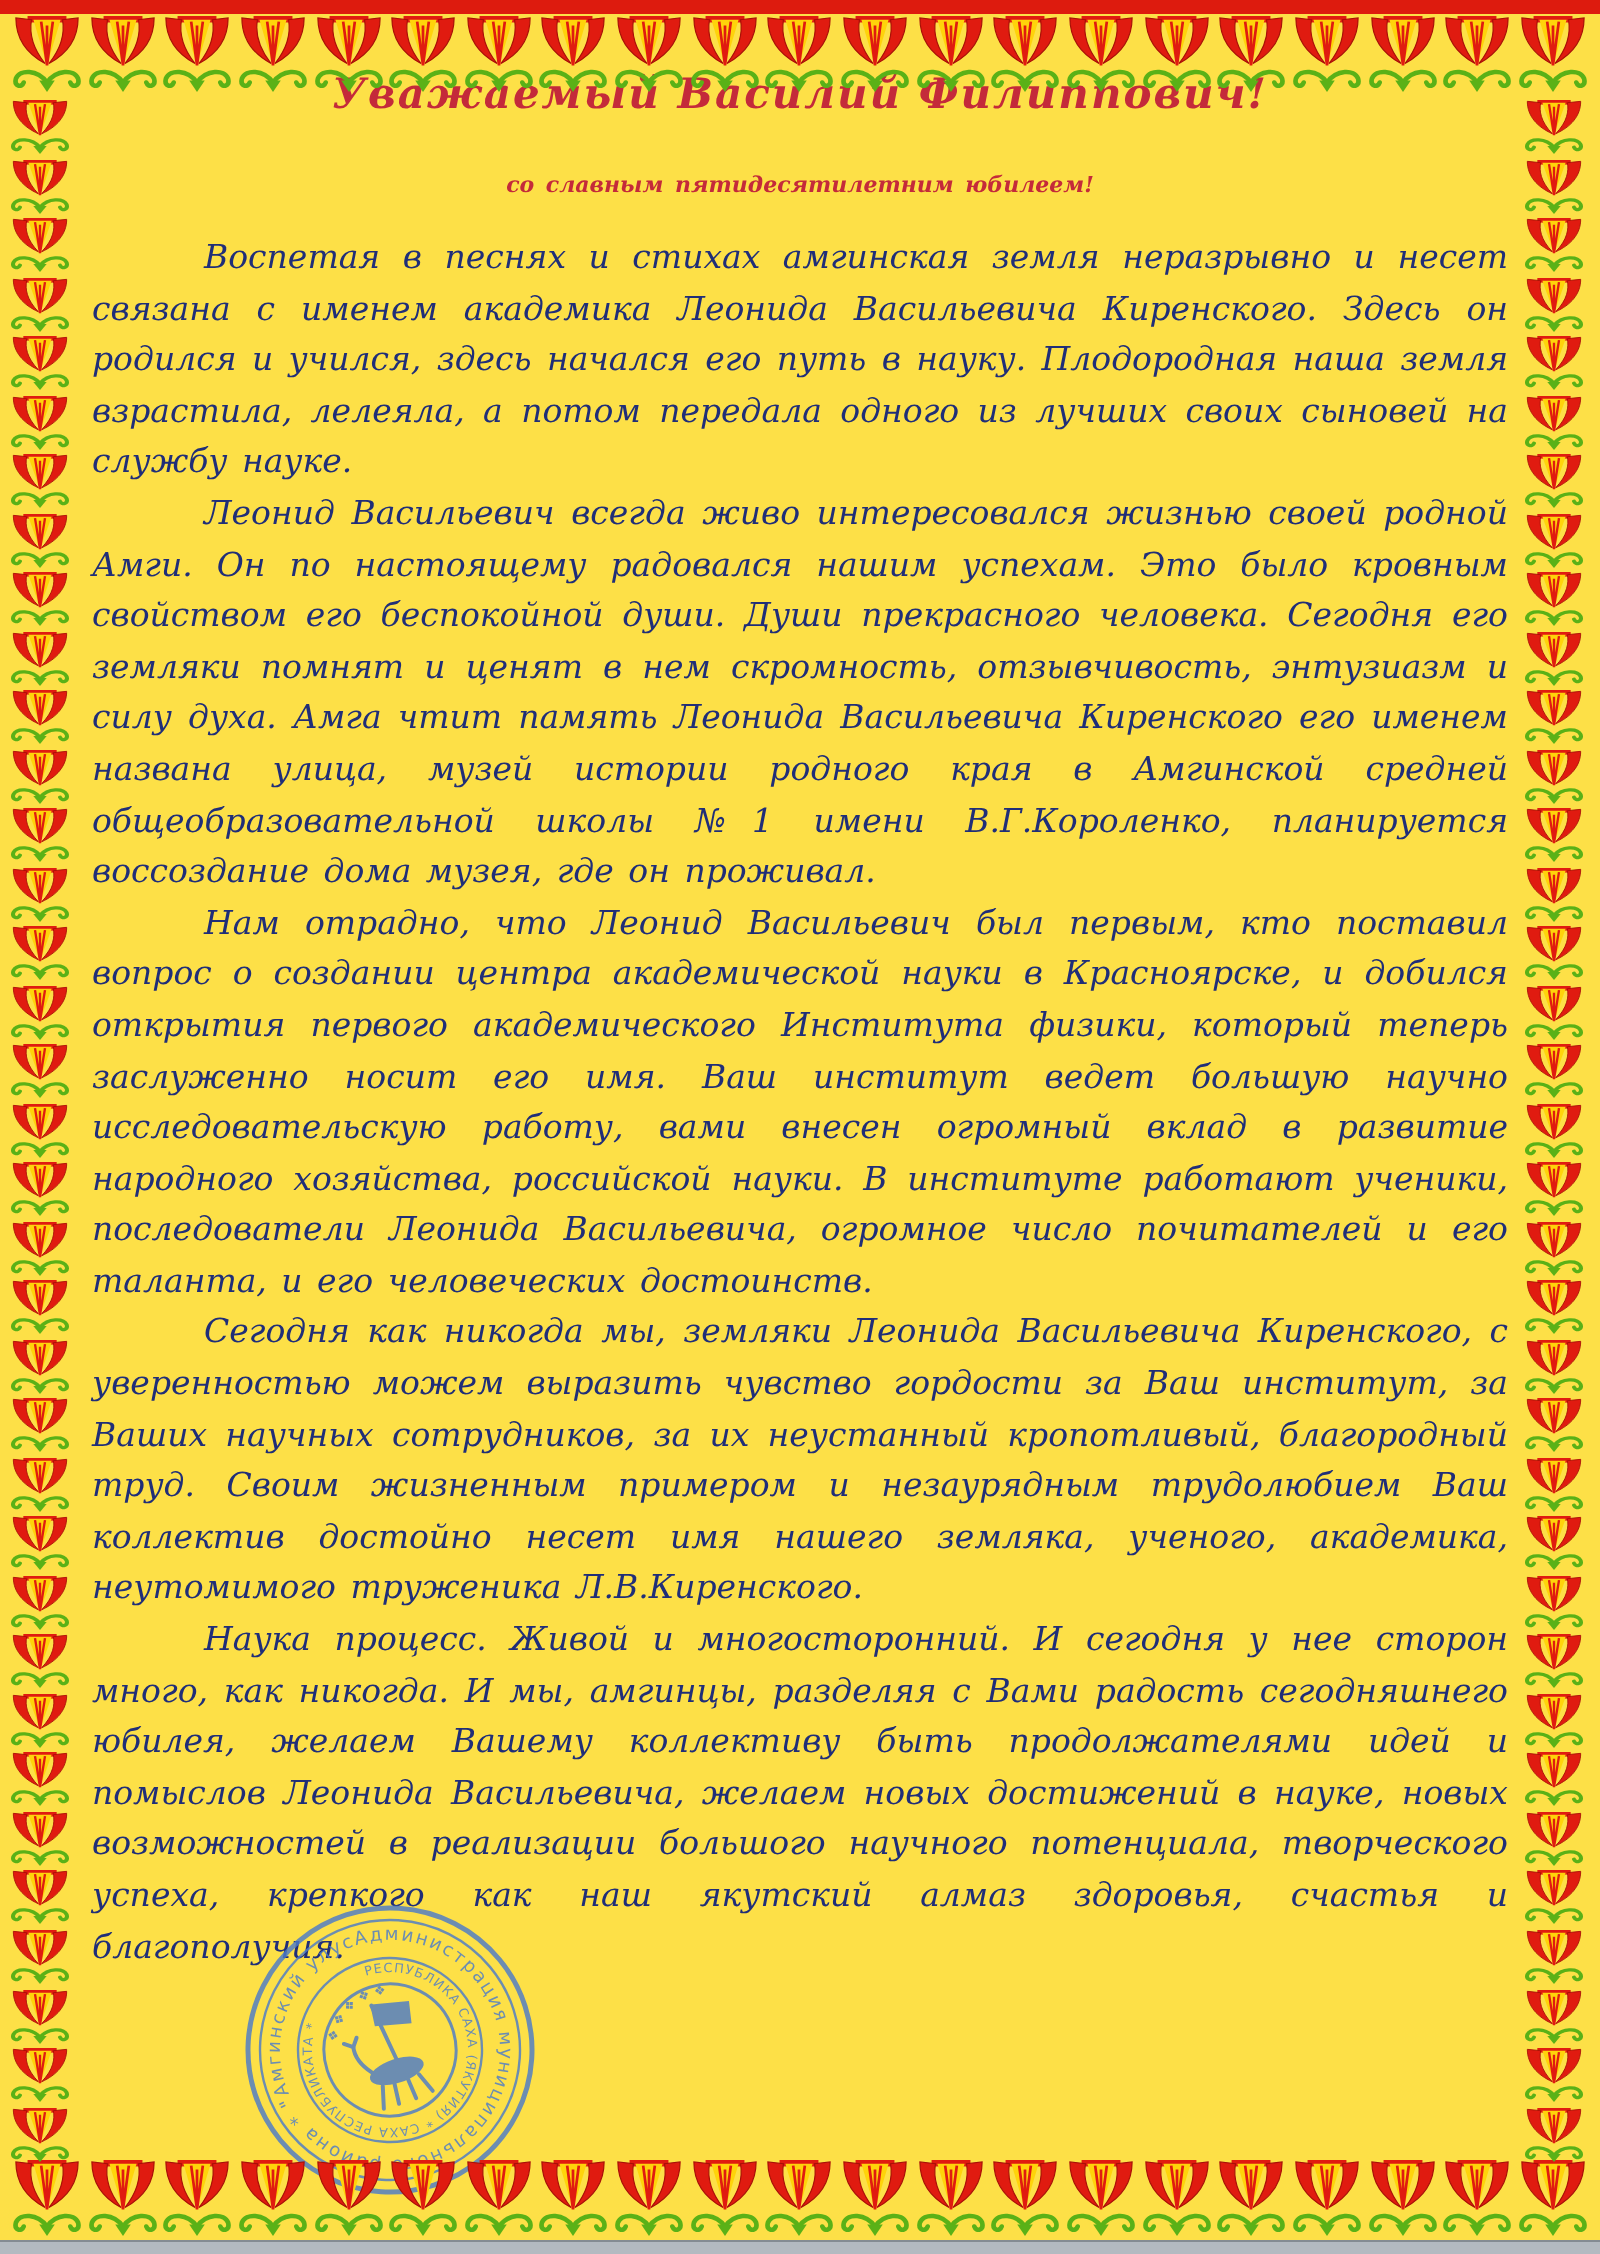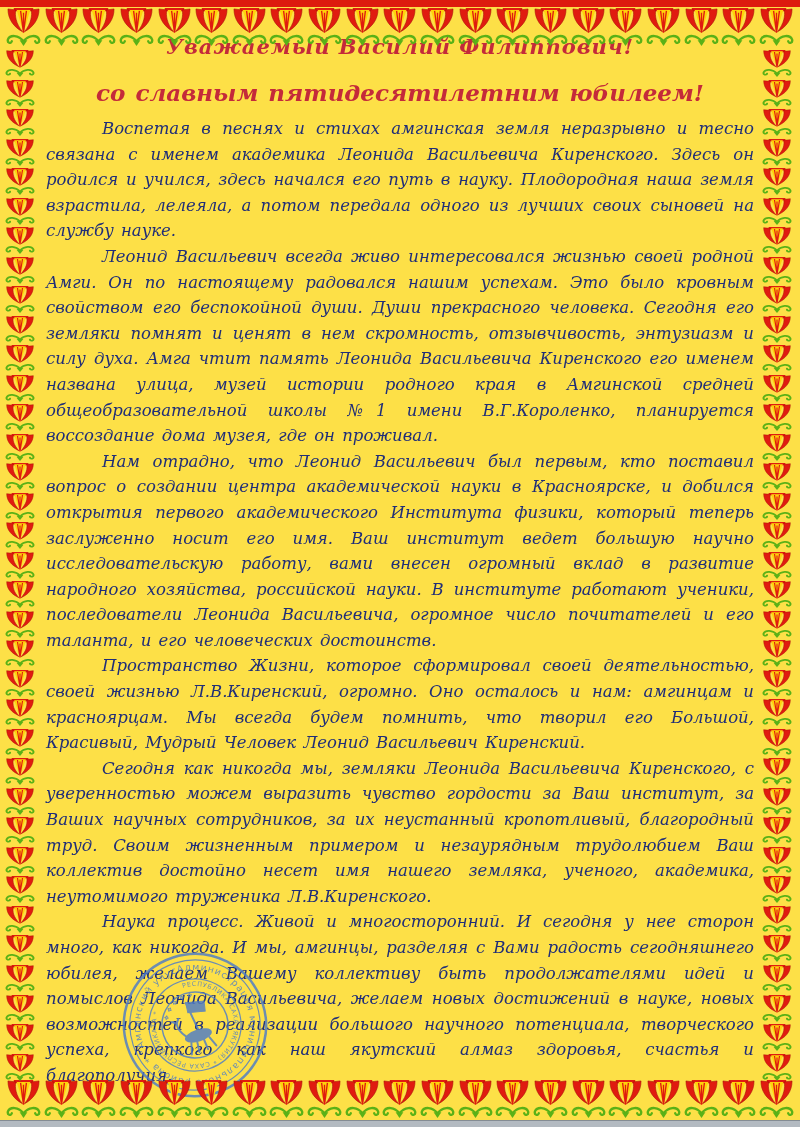--- a/index.html
+++ b/index.html
@@ -30,21 +30,21 @@
     text-align:center;color:#c42a3a;font-weight:bold;
     font-size:21px;letter-spacing:1px;margin:0 0 20px 0;
   }
   .para{
     margin:0;text-indent:56px;text-align:justify;
     font-size:16.5px;line-height:25.6px;word-spacing:2px;
   }
   .intro{font-size:17px;line-height:27px;}
   .highlight-line{
     text-align:center;text-indent:0;color:#c42a3a;font-weight:bold;
-    font-size:23px;line-height:27px;margin:0 0 10px 0;
+    font-size:11px;line-height:27px;margin:0 0 10px 0;
   }
   
   .seal{
     position:absolute;left:120px;top:950px;width:150px;height:150px;
     transform:rotate(-18deg);opacity:.82;z-index:2;
   }
 </style>
 </head>
 <body>
 
@@ -1403,24 +1403,23 @@
       <path d="M18,35 C23,28 32,28 34,33 C35,37 31,38 30,35"></path>
     </g>
     <path d="M14,34 L18,40 L22,34 Z" fill="#5ab117"></path>
   </svg>
     </div>
 
   <div class="content">
     <p class="salutation">Уважаемый  Василий  Филиппович!</p>
     <p class="para intro highlight-line">со славным пятидесятилетним юбилеем!</p>
 
-    <p class="para">Воспетая в песнях и стихах амгинская земля неразрывно и тесно связана с именем академика Леонида Васильевича Киренского.  Здесь он родился и учился, здесь начался его путь в науку. Плодородная наша земля взрастила, лелеяла, а потом передала одного из лучших своих сыновей на службу науке.</p>
+    <p class="para">Воспетая в песнях и стихах амгинская земля неразрывно и несет связана с именем академика Леонида Васильевича Киренского.  Здесь он родился и учился, здесь начался его путь в науку. Плодородная наша земля взрастила, лелеяла, а потом передала одного из лучших своих сыновей на службу науке.</p>
     <p class="para">Леонид Васильевич всегда живо интересовался жизнью своей родной Амги. Он по настоящему радовался нашим успехам. Это было кровным свойством его беспокойной души. Души прекрасного человека.  Сегодня его земляки помнят и ценят в нем скромность, отзывчивость, энтузиазм и силу духа. Амга чтит память Леонида Васильевича Киренского  его именем названа улица, музей истории родного края в Амгинской средней общеобразовательной школы №1 имени В.Г.Короленко, планируется воссоздание дома  музея, где он проживал.</p>
     <p class="para">Нам отрадно, что Леонид Васильевич был первым, кто поставил вопрос о создании центра академической науки в Красноярске, и добился открытия первого академического Института физики, который теперь заслуженно носит его имя. Ваш институт ведет большую научно исследовательскую работу, вами внесен огромный вклад в развитие народного хозяйства, российской науки.  В институте работают ученики, последователи Леонида Васильевича, огромное число почитателей и его таланта, и его человеческих достоинств.</p>
-    <p class="para">Пространство Жизни, которое сформировал своей деятельностью, своей жизнью Л.В.Киренский, огромно. Оно осталось и нам: амгинцам и красноярцам. Мы всегда будем помнить, что творил его Большой, Красивый, Мудрый Человек  Леонид Васильевич Киренский.</p>
     <p class="para">Сегодня как никогда мы, земляки Леонида Васильевича Киренского, с уверенностью можем выразить чувство гордости за Ваш институт, за Ваших научных сотрудников, за их неустанный кропотливый, благородный труд. Своим жизненным примером и незаурядным трудолюбием Ваш коллектив  достойно несет имя нашего земляка, ученого, академика, неутомимого труженика Л.В.Киренского.</p>
     <p class="para">Наука  процесс. Живой и многосторонний. И сегодня у нее сторон много, как никогда. И мы, амгинцы, разделяя с Вами радость сегодняшнего юбилея, желаем Вашему коллективу быть продолжателями идей и помыслов Леонида Васильевича,  желаем новых достижений в науке, новых возможностей в реализации большого научного потенциала, творческого успеха, крепкого как наш якутский алмаз здоровья, счастья и благополучия.</p>
 
   </div>
 
   <div class="seal">
     <svg width="150" height="150" viewBox="-75 -75 150 150">
       <g stroke="#4d7cc9" fill="none">
         <circle r="71" stroke-width="2.5"></circle>
         <circle r="65" stroke-width="1.2"></circle>

